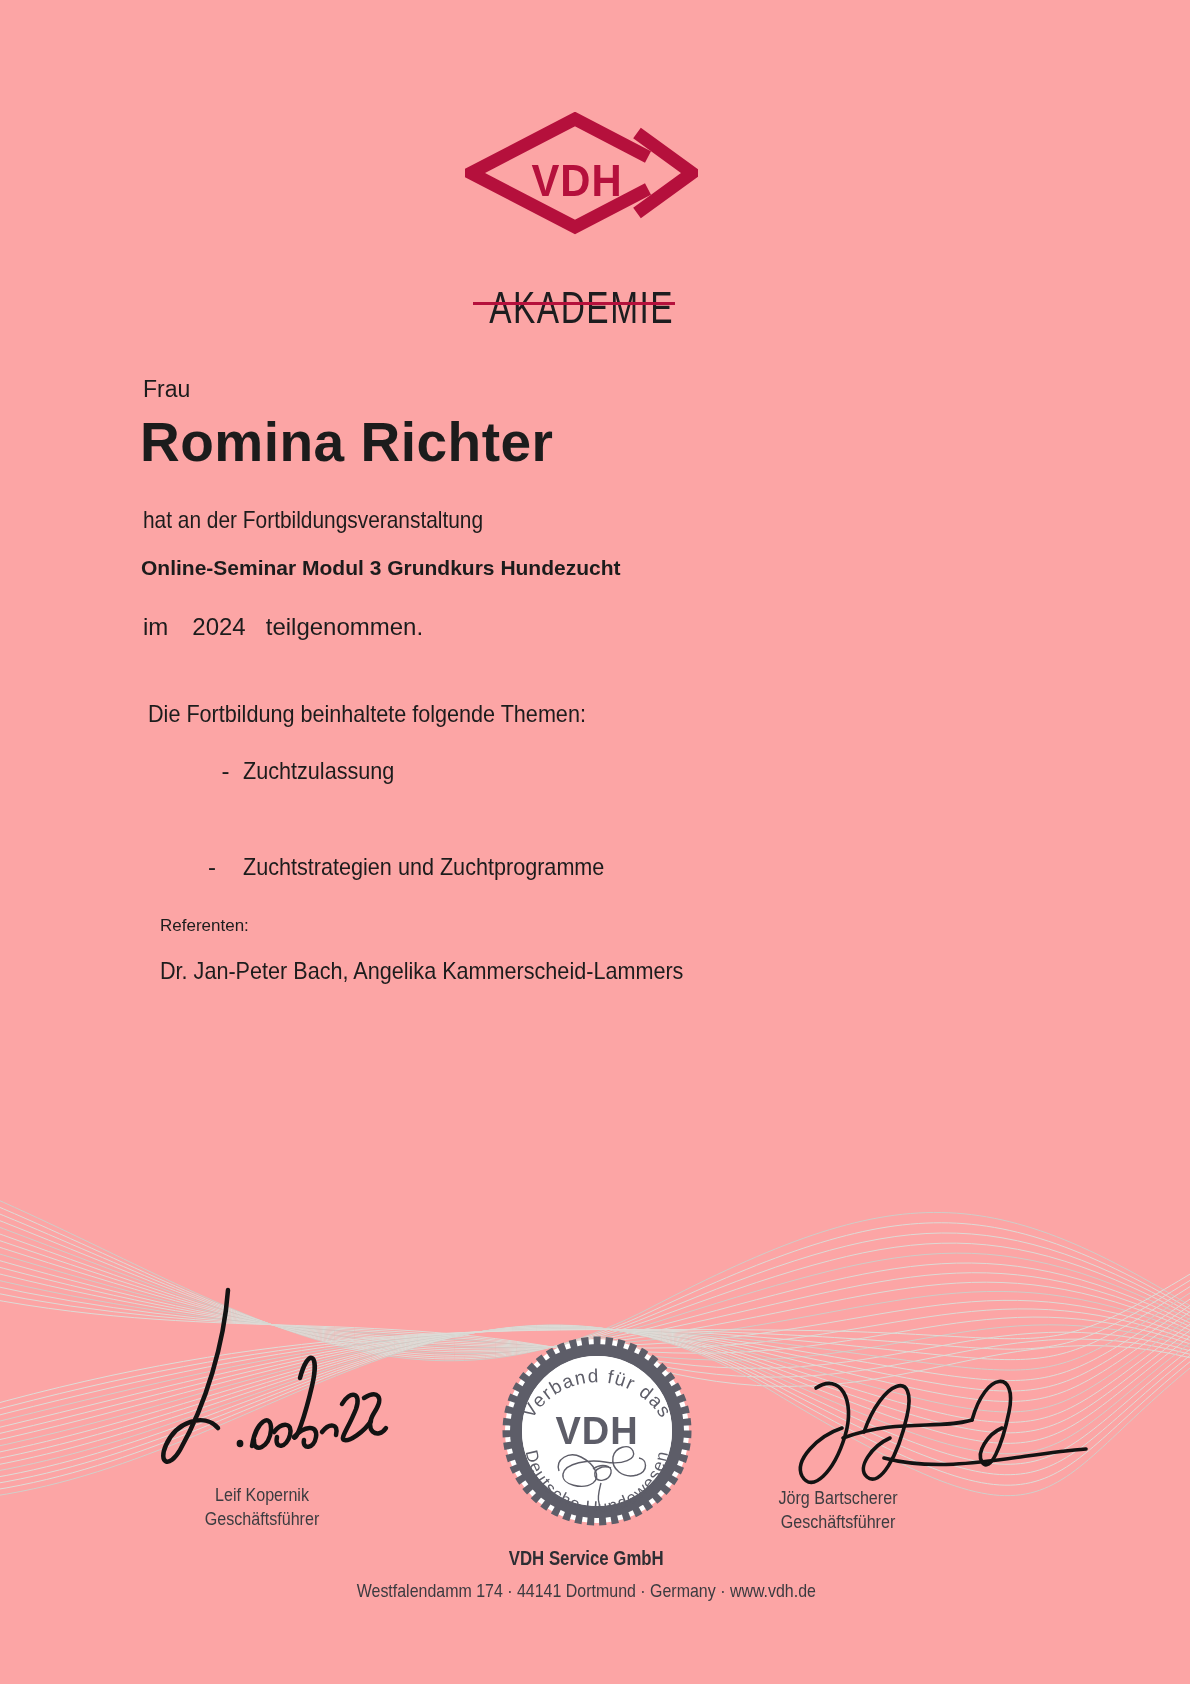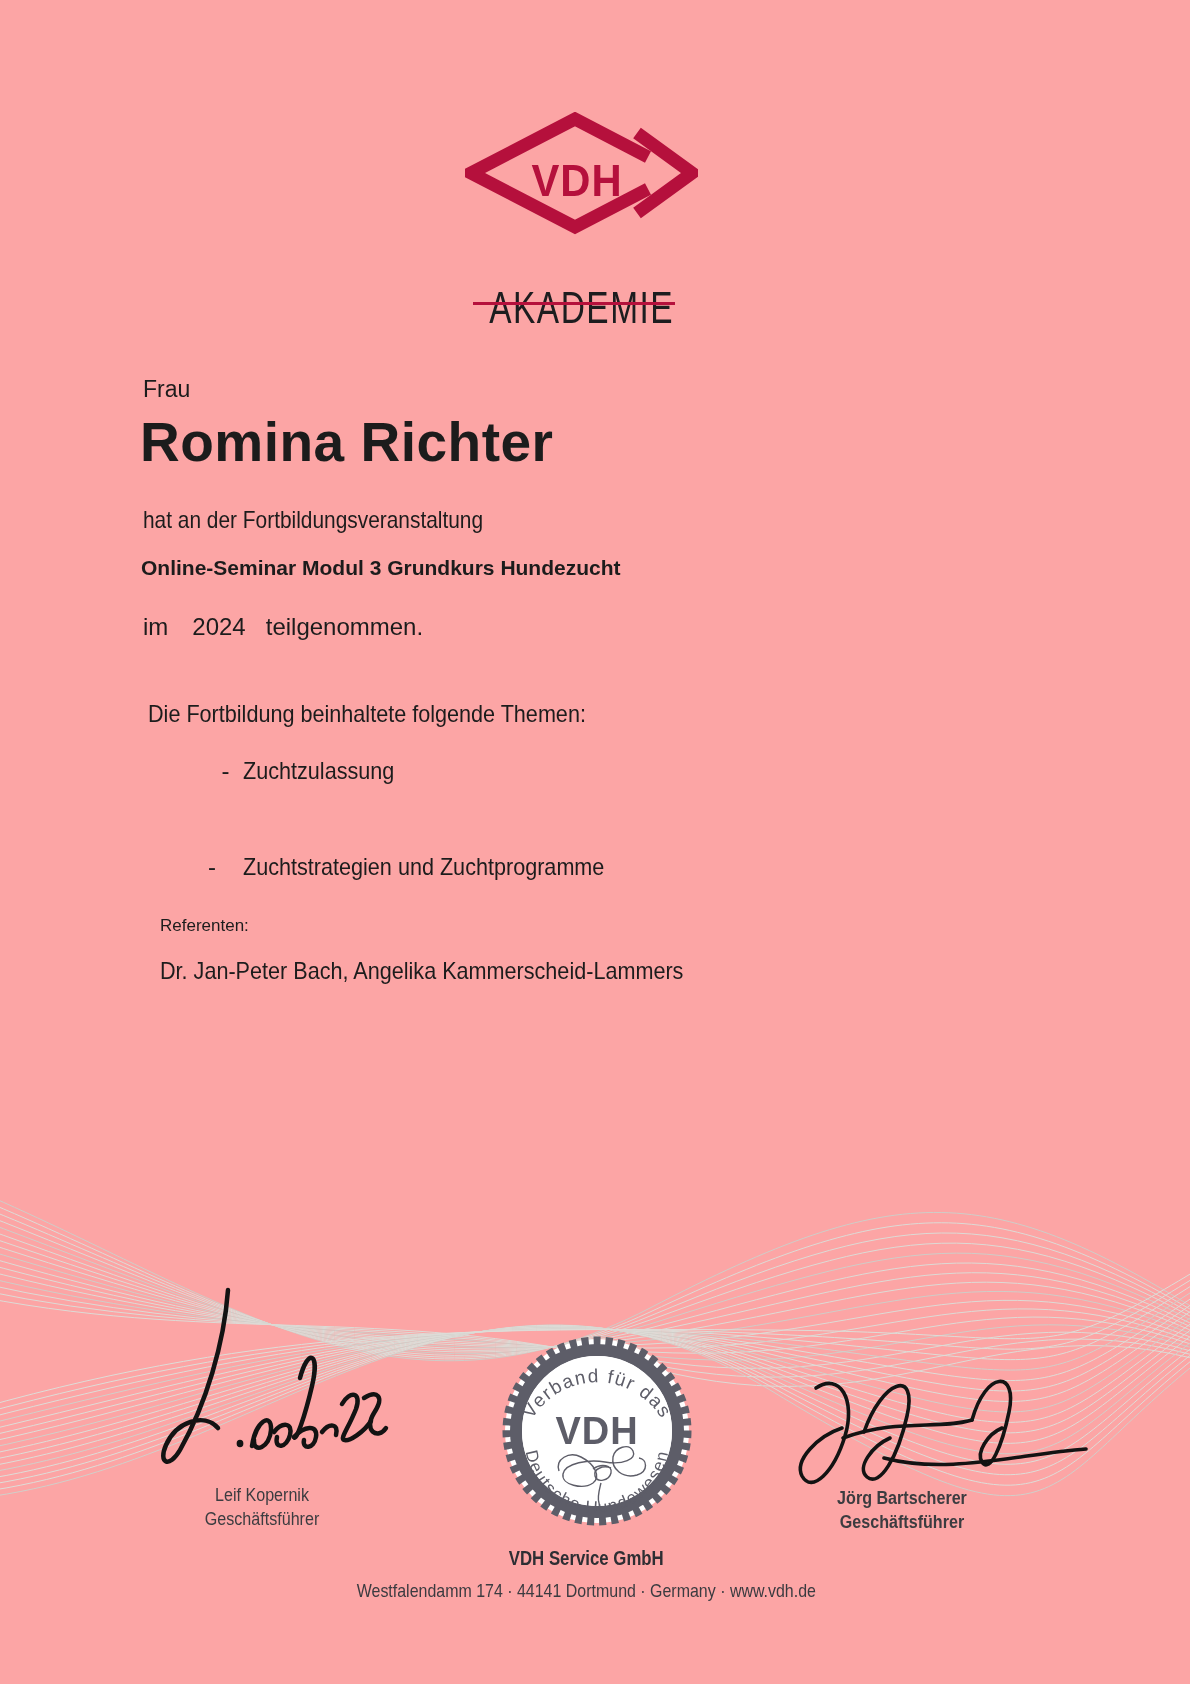--- a/index.html
+++ b/index.html
@@ -31,21 +31,21 @@
   .referents-names { position:absolute; left:160px; top:957px; font-size:24px; transform:scaleX(.9); transform-origin:left center; white-space:nowrap; }
 
   
   .waves { position:absolute; left:0; top:1150px; width:1190px; height:430px; pointer-events:none; }
 
   .sig-left-svg { position:absolute; left:150px; top:1282px; width:240px; height:210px; }
   .sig-right-svg { position:absolute; left:788px; top:1378px; width:302px; height:118px; }
   .sig-label { position:absolute; text-align:center; font-size:17.5px; color:#3c3c40; line-height:24px; }
   .sig-label .sig-name, .sig-label .sig-title { display:block; transform:scaleX(.92); transform-origin:center; }
   .sig-label-left { left:162px; top:1483px; width:200px; }
-  .sig-label-right { left:802px; top:1486px; width:200px;font-weight:bold; }
+  .sig-label-right { left:738px; top:1486px; width:200px; }
 
   .seal { position:absolute; left:497px; top:1331px; width:200px; height:200px; }
 
   .footer-company { position:absolute; left:-9px; top:1547px; width:1190px; text-align:center; font-size:20px; font-weight:bold; color:#2e2e33; }
   .footer-company span { display:inline-block; transform:scaleX(.84); transform-origin:center; white-space:nowrap; }
   .footer-address { position:absolute; left:-9px; top:1580px; width:1190px; text-align:center; font-size:19px; color:#3b3b40; }
   .footer-address span { display:inline-block; transform:scaleX(.84); transform-origin:center; white-space:nowrap; }
 </style>
 </head>
 <body>

